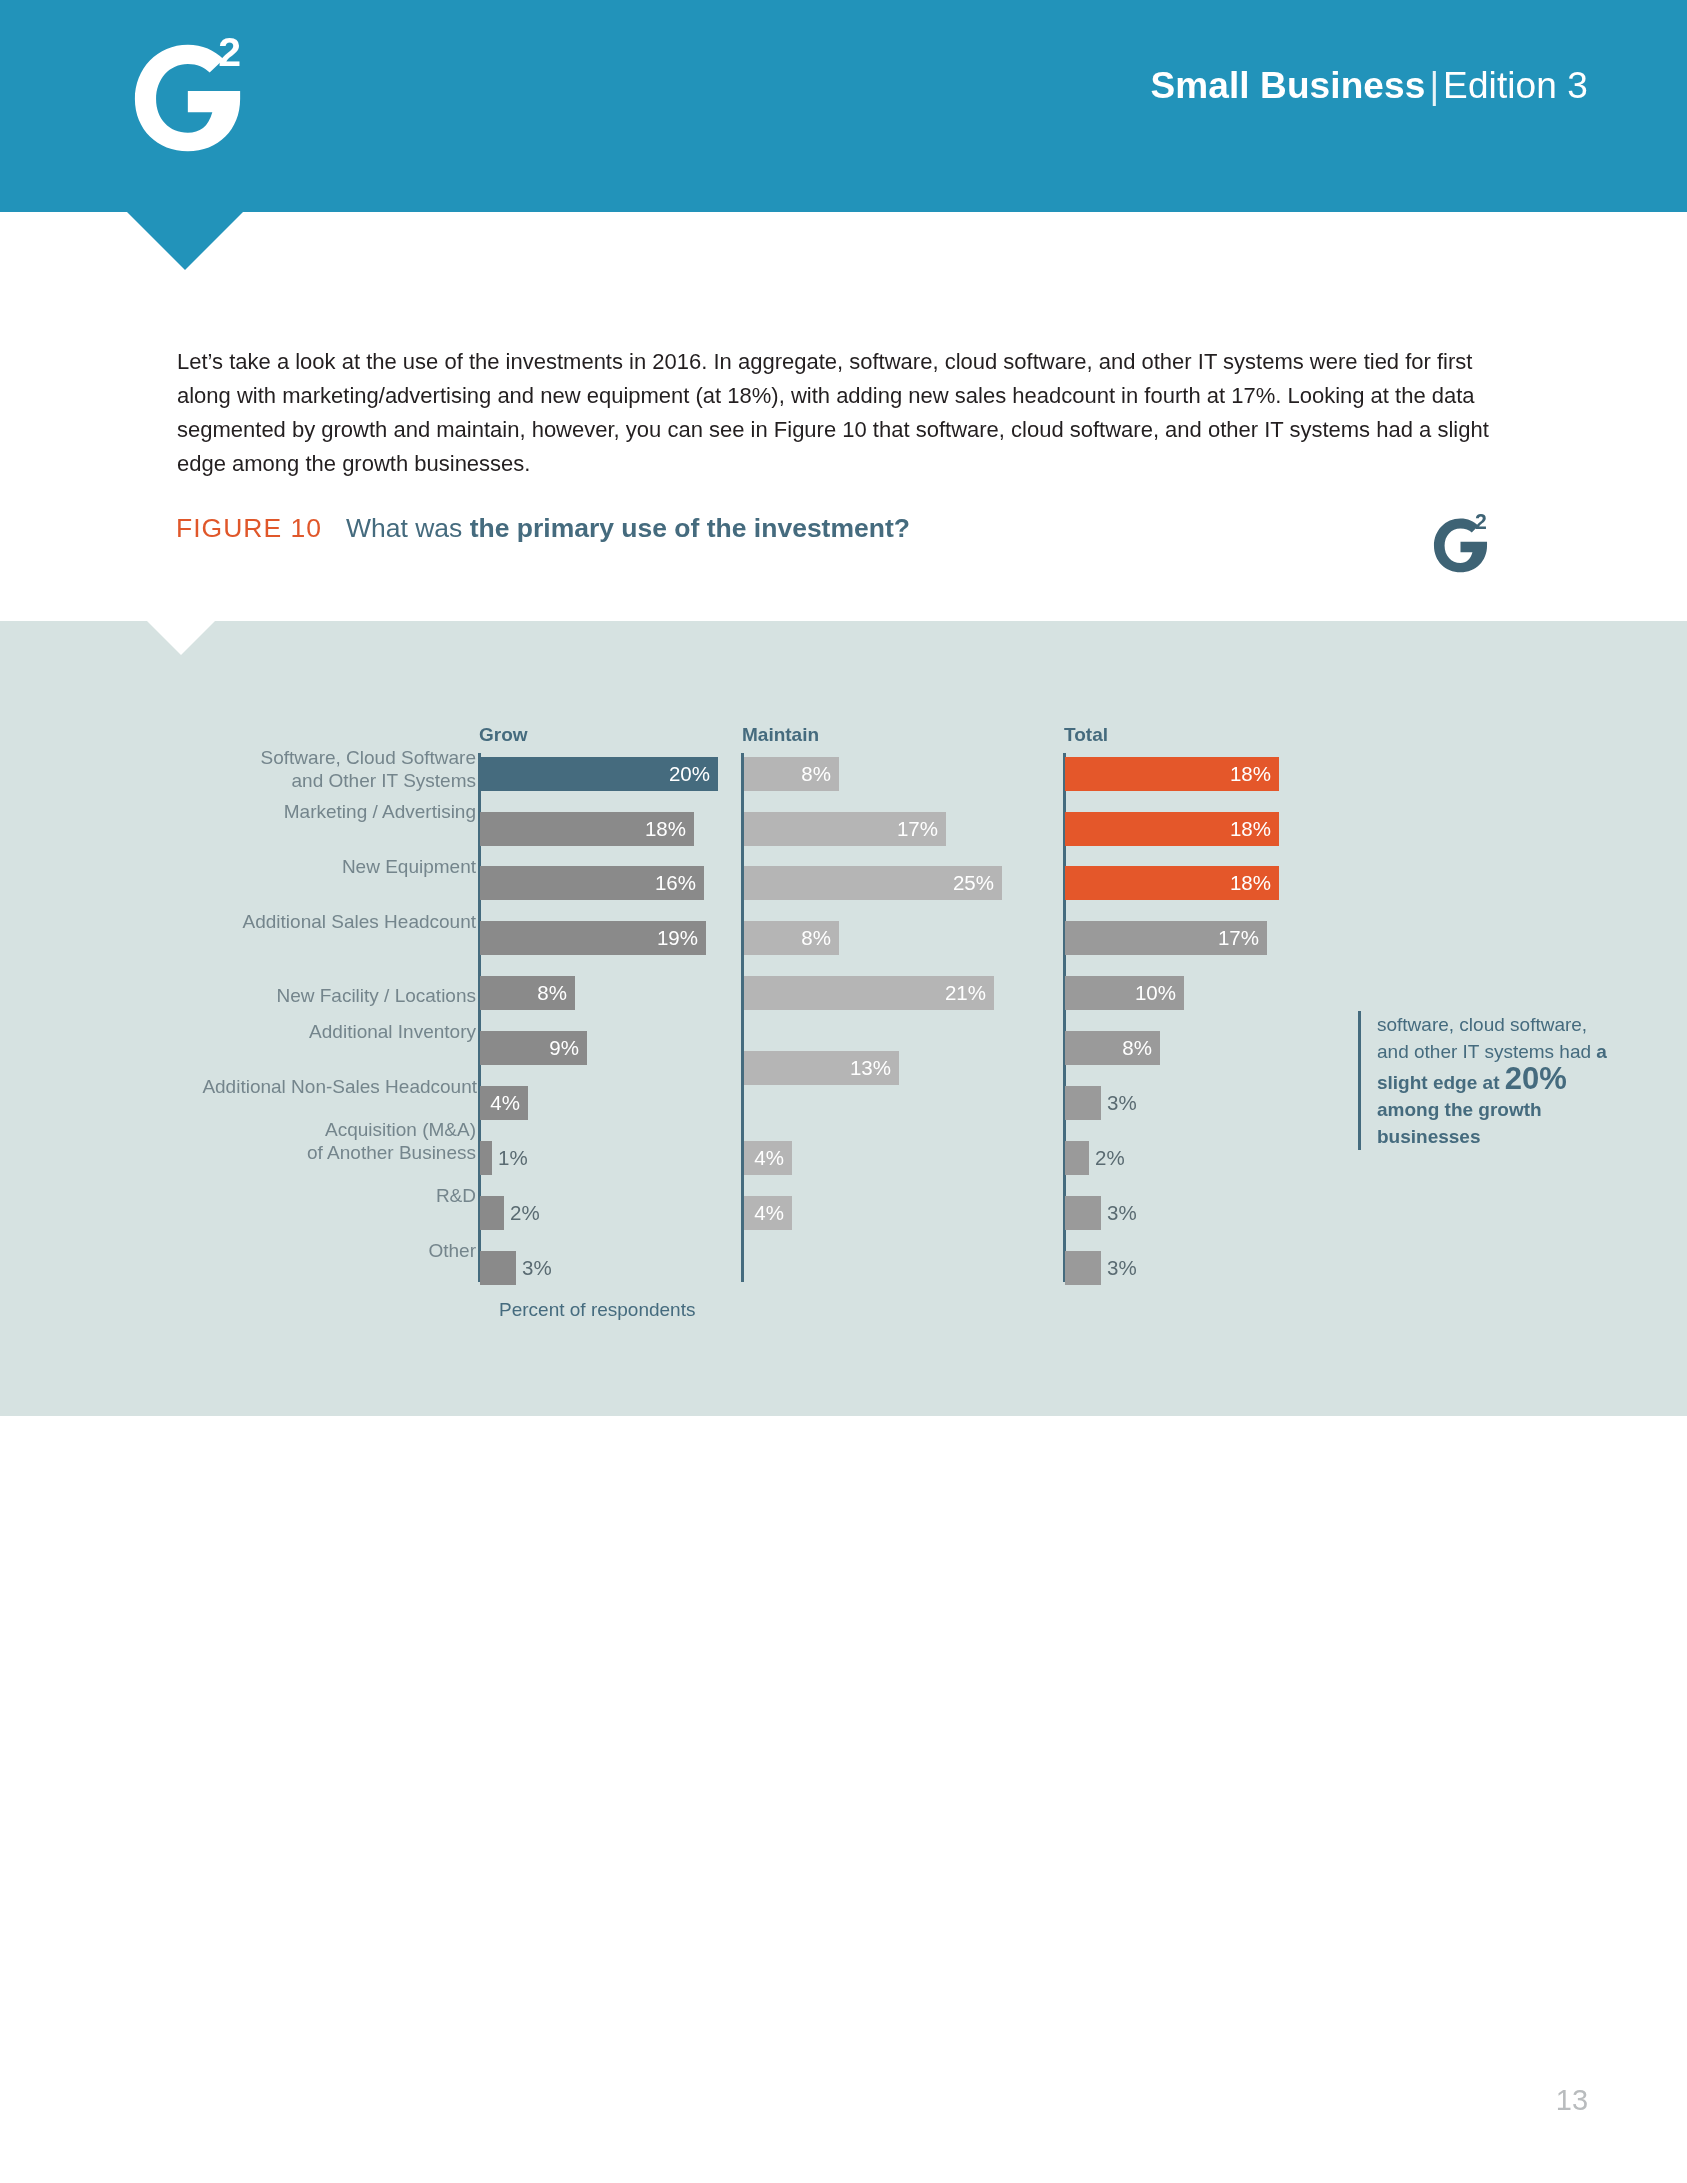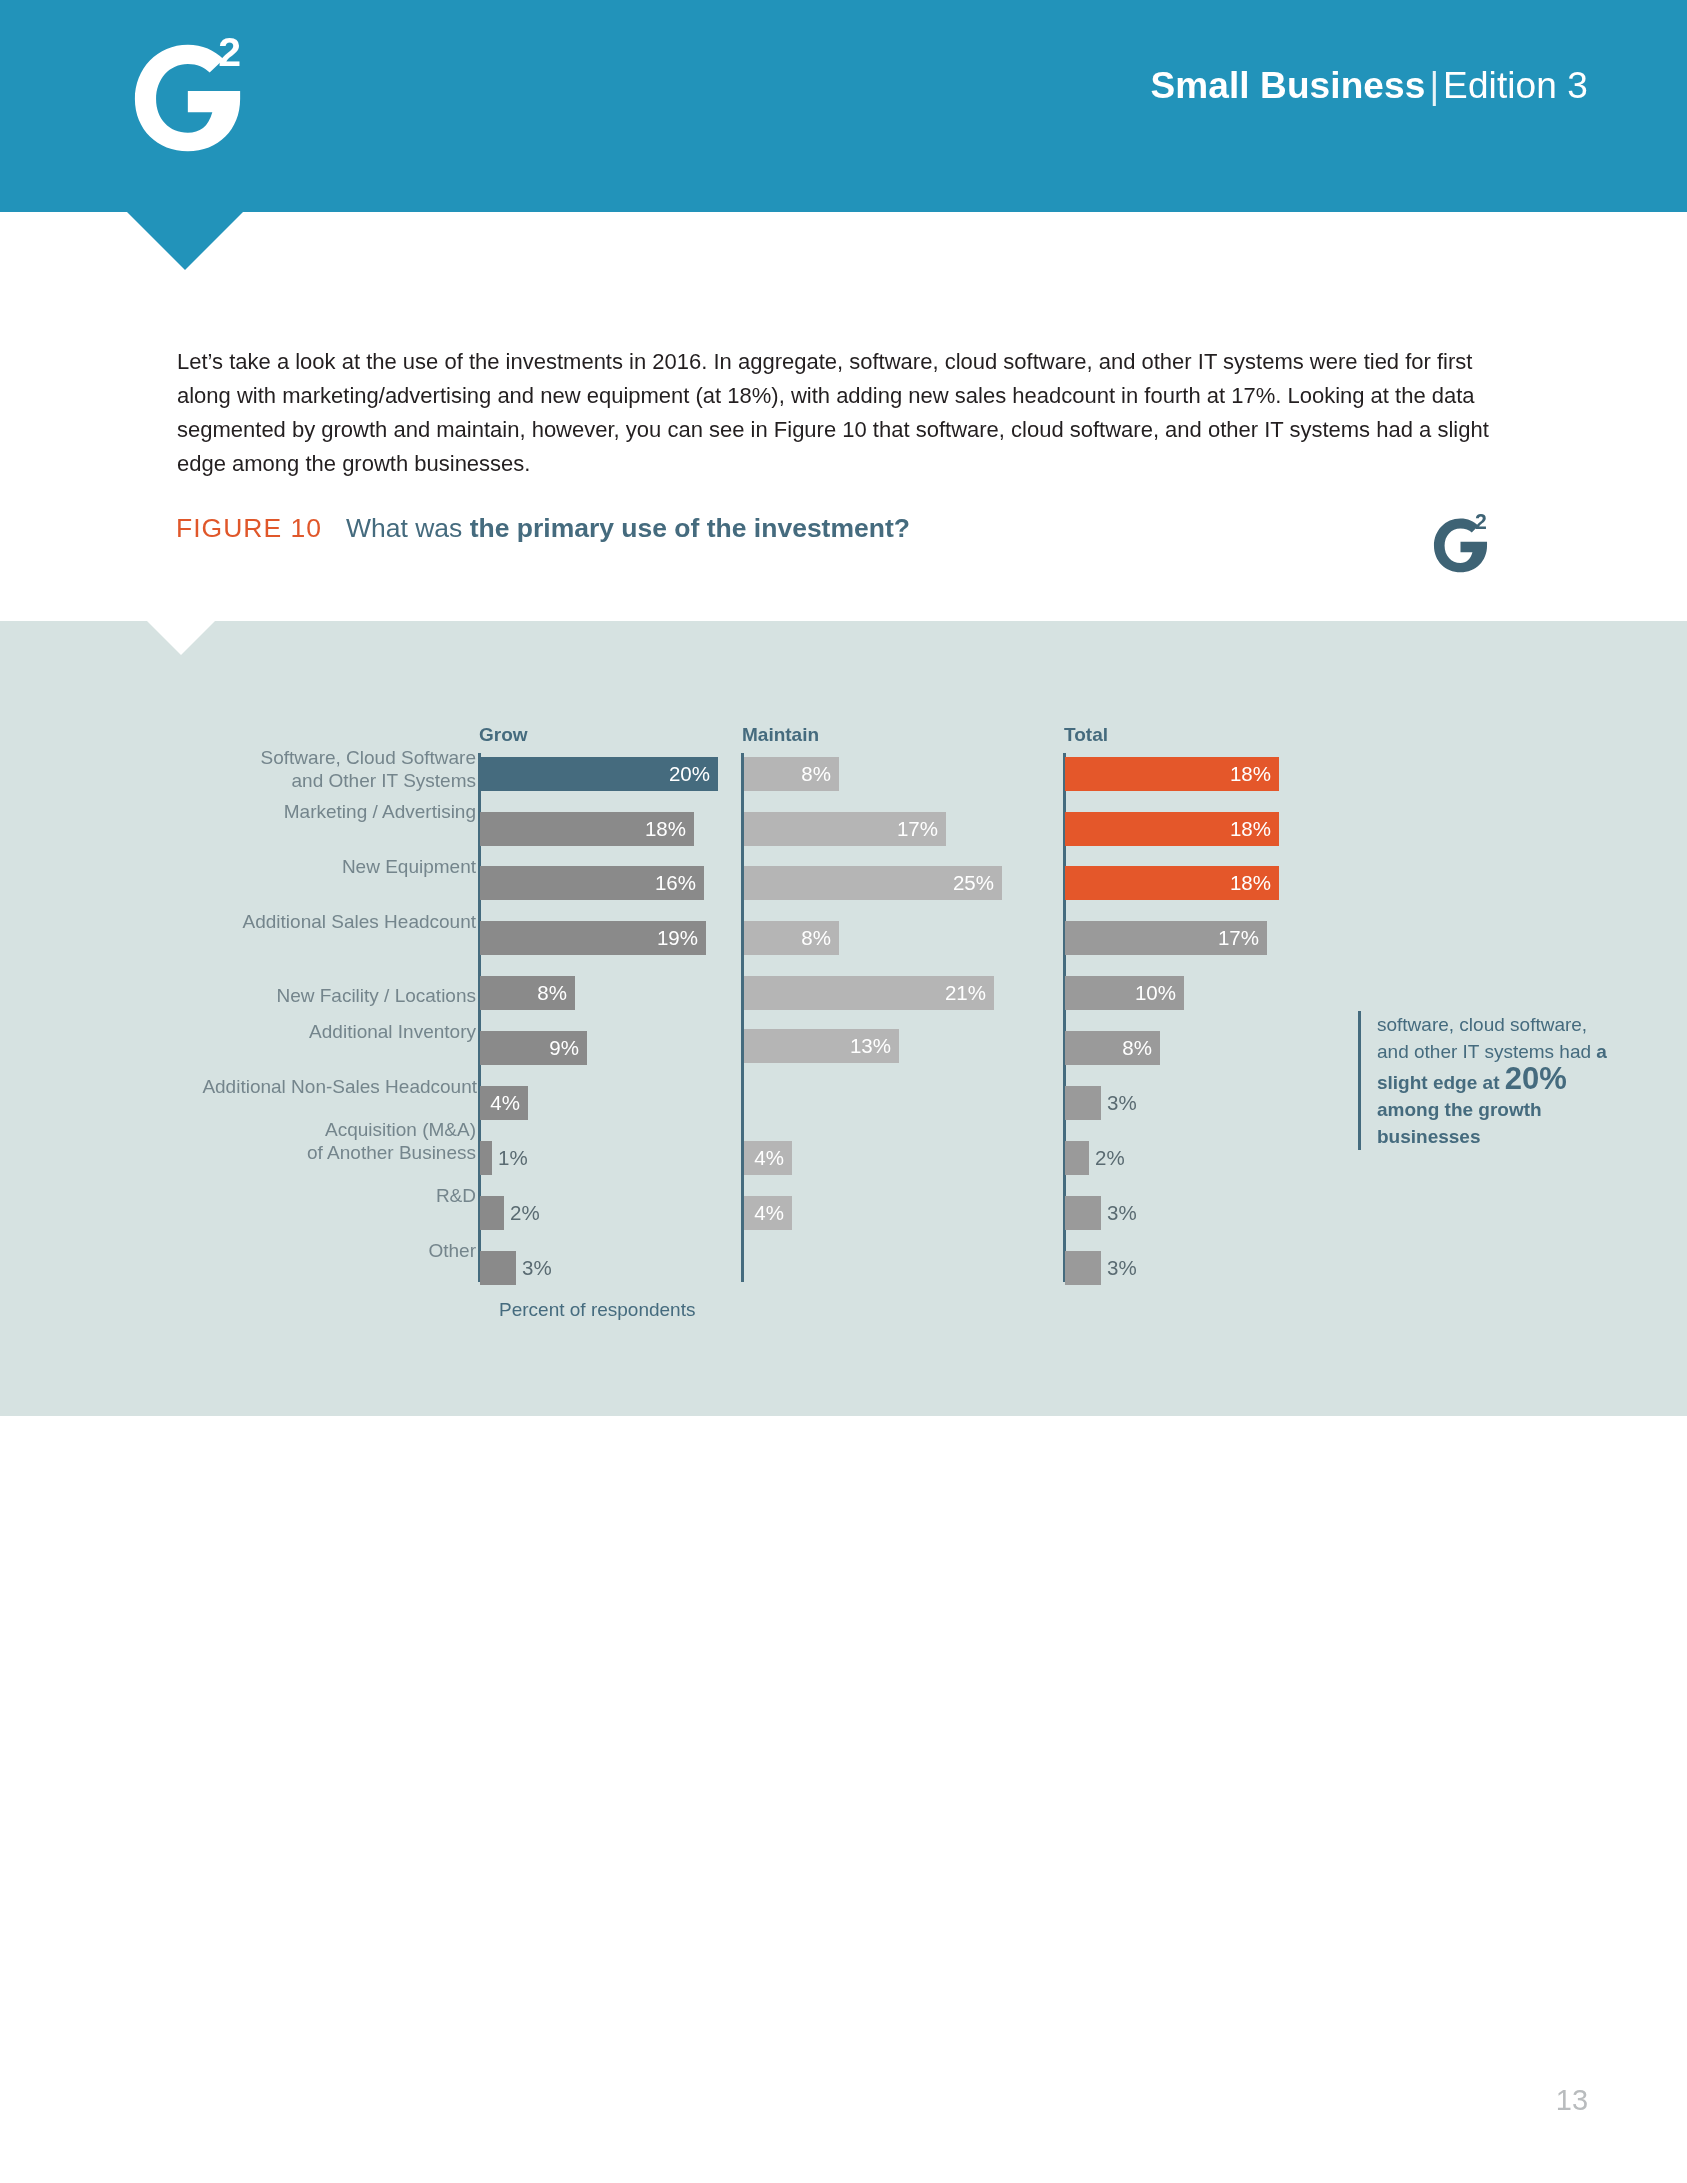--- a/index.html
+++ b/index.html
@@ -276,21 +276,21 @@
     </div>
   <div class="bar inside" style="left:744px; top:245px; width:258px; background:#b5b5b5;">
       <span class="bar-value">25%</span>
     </div>
   <div class="bar inside" style="left:744px; top:300px; width:95px; background:#b5b5b5;">
       <span class="bar-value">8%</span>
     </div>
   <div class="bar inside" style="left:744px; top:355px; width:250px; background:#b5b5b5;">
       <span class="bar-value">21%</span>
     </div>
-  <div class="bar inside" style="left:744px; top:408px; width:155px; background:#b5b5b5;">
+  <div class="bar inside" style="left:744px; top:430px; width:155px; background:#b5b5b5;">
       <span class="bar-value">13%</span>
     </div>
   <div class="bar inside" style="left:744px; top:520px; width:48px;  background:#b5b5b5;">
       <span class="bar-value">4%</span>
     </div>
   <div class="bar inside" style="left:744px; top:575px; width:48px;  background:#b5b5b5;">
       <span class="bar-value">4%</span>
     </div>
 
   <div class="bar inside" style="left:1065px; top:136px; width:214px; background:#e4572a;">

